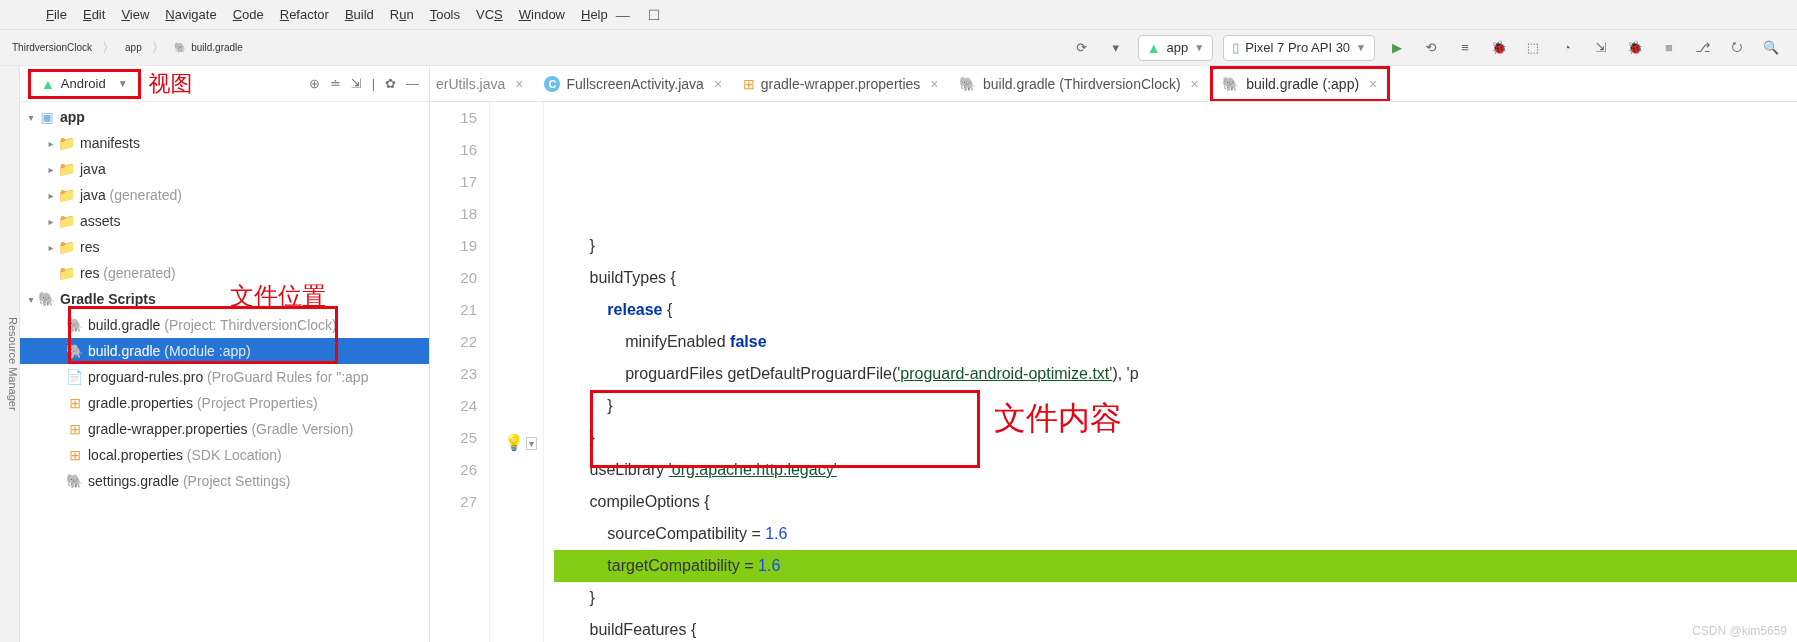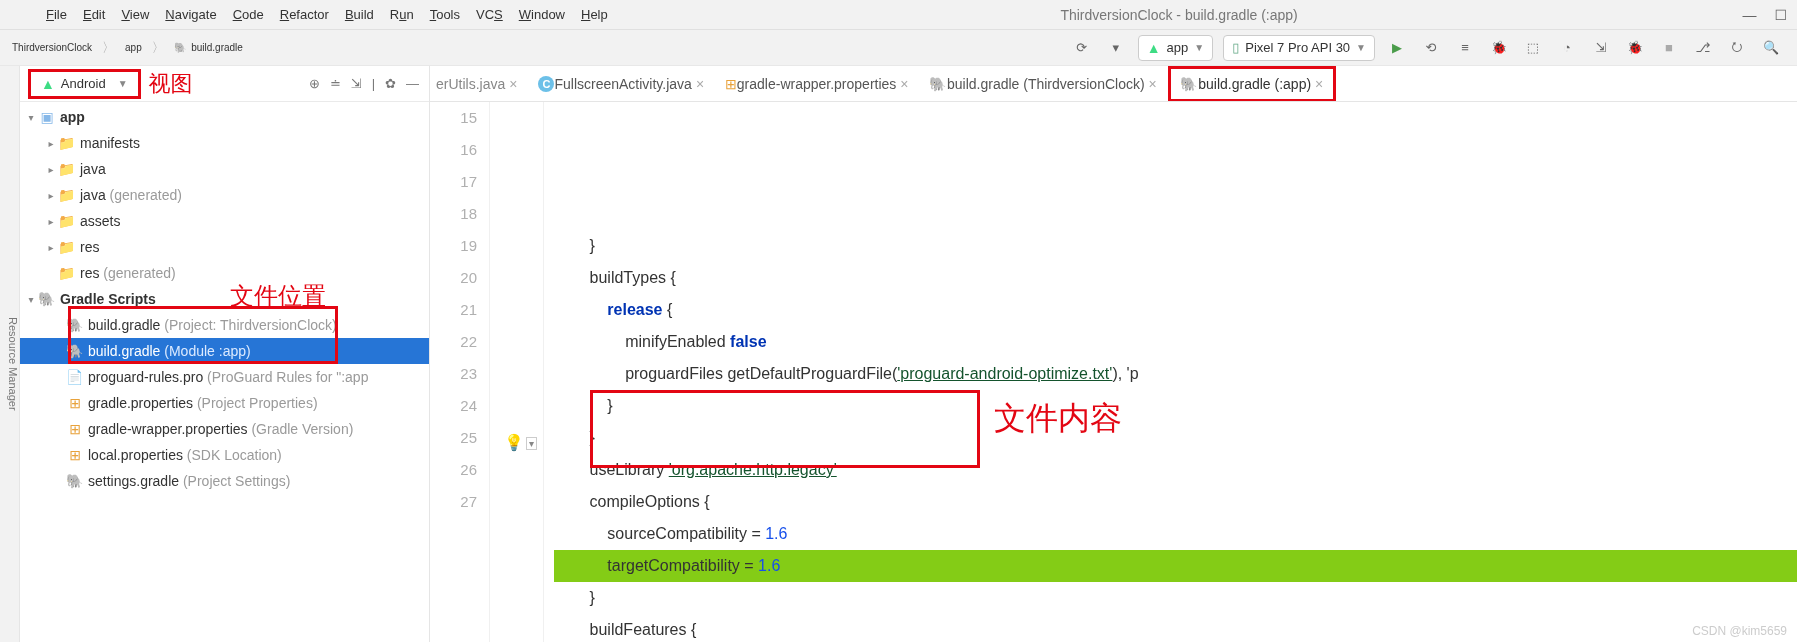--- a/index.html
+++ b/index.html
@@ -50,21 +50,21 @@
 .bold { font-weight: 600; }
 
 .redbox { position: absolute; border: 3px solid #e30613; pointer-events: none; }
 .redbox1 { left: 48px; top: 204px; width: 270px; height: 58px; }
 .annot-pos { position: absolute; color: #e30613; font-size: 24px; font-family: "Microsoft YaHei", sans-serif; }
 .annot1 { left: 210px; top: 178px; }
 
 
 .editor-area { flex: 1; display: flex; flex-direction: column; background: #fff; }
 .tabs { display: flex; align-items: center; height: 36px; border-bottom: 1px solid #e5e5e5; overflow: hidden; }
-.tab { display: flex; align-items: center; padding: 0 10px; height: 36px; cursor: pointer; color: #555; border-right: 1px solid transparent; font-size: 14px; white-space: nowrap;}
+.tab { display: flex; align-items: center; padding: 0 10px; height: 36px; gap: 6px; cursor: pointer; color: #555; border-right: 1px solid transparent; font-size: 14px; white-space: nowrap;}
 .tab .close { color: #aaa; margin-left: 4px; font-size: 14px; }
 .tab.active { border: 3px solid #e30613; color: #333; }
 .tab-cut { color: #888; padding-left: 6px;}
 
 .code-wrap { flex: 1; display: flex; font-family: "JetBrains Mono", Consolas, monospace; font-size: 16px; position: relative; overflow: hidden;}
 .gutter { width: 60px; background: #fff; border-right: 1px solid #f0f0f0; text-align: right; color: #b0b0b0; padding-right: 12px; line-height: 32px; font-size: 15px;}
 .gutter div { height: 32px; }
 .hint-col { width: 54px; border-right: 1px solid #f0f0f0; position: relative; }
 .bulb { position: absolute; left: 14px; top: 331px; font-size: 16px; cursor: pointer; }
 .bulb-arrow { position: absolute; left: 36px; top: 335px; font-size: 10px; color: #888; border: 1px solid #ccc; padding: 0 2px; background:#fff;}
@@ -96,21 +96,20 @@
   <span class="menu-item"><u>V</u>iew</span>
   <span class="menu-item"><u>N</u>avigate</span>
   <span class="menu-item"><u>C</u>ode</span>
   <span class="menu-item"><u>R</u>efactor</span>
   <span class="menu-item"><u>B</u>uild</span>
   <span class="menu-item">R<u>u</u>n</span>
   <span class="menu-item"><u>T</u>ools</span>
   <span class="menu-item">VC<u>S</u></span>
   <span class="menu-item"><u>W</u>indow</span>
   <span class="menu-item"><u>H</u>elp</span>
-  <span class="title-center">ThirdversionClock - build.gradle (:app)</span>
   <div class="win-controls">
     <span class="win-btn">—</span>
     <span class="win-btn">☐</span>
   </div>
 </div>
 
 <div class="navrow">
   <span class="crumb">ThirdversionClock</span>
   <span class="crumb-sep">〉</span>
   <span class="crumb">app</span>

